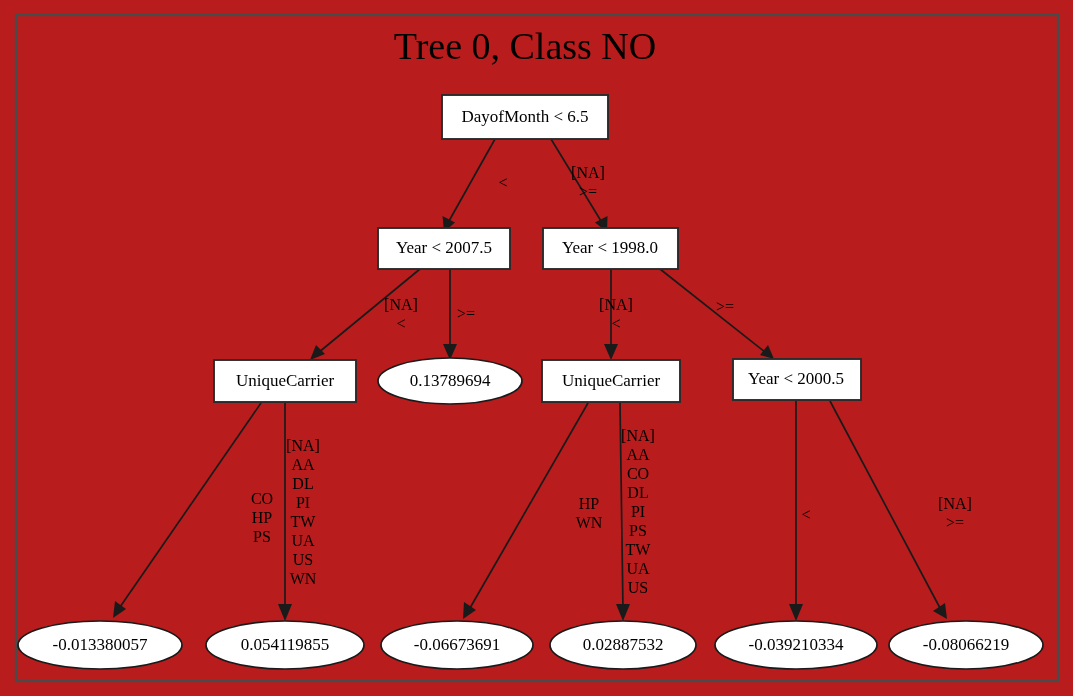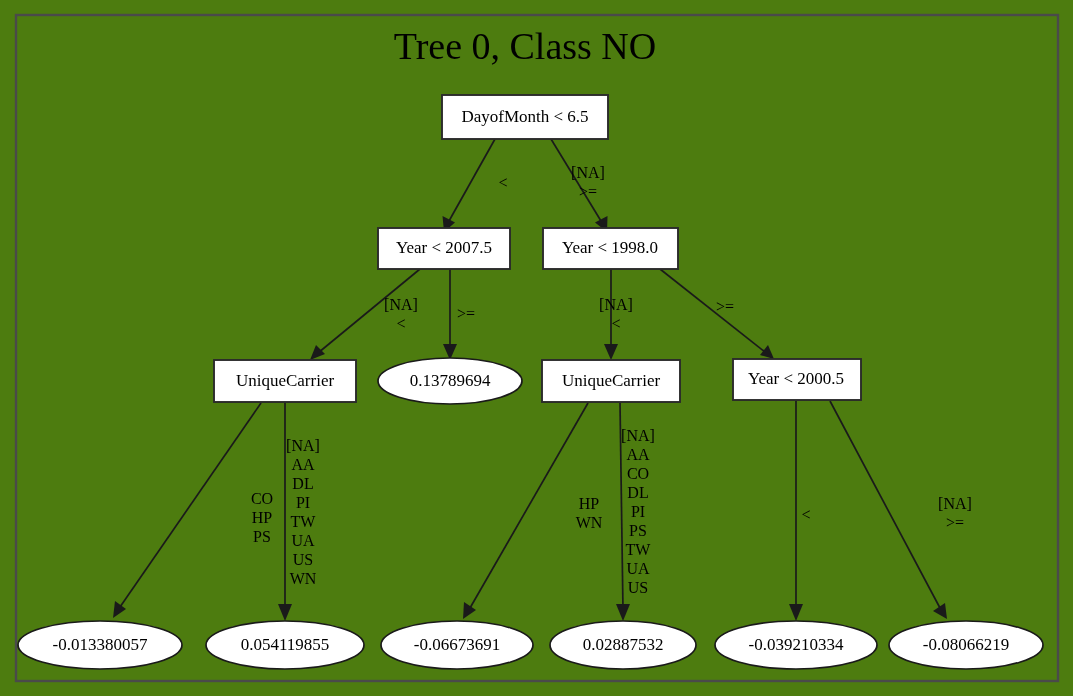--- a/index.html
+++ b/index.html
@@ -10,21 +10,21 @@
   body {
     width: 1073px;
     height: 696px;
     font-family: "Liberation Serif", "DejaVu Serif", serif;
     overflow: hidden;
   }
   #canvas {
     position: relative;
     width: 1073px;
     height: 696px;
-    background: #4d7c0f;
+    background: #b91c1c;
   }
   svg#tree {
     position: absolute;
     left: 0;
     top: 0;
     width: 1073px;
     height: 696px;
   }
   .frame {
     fill: none;

